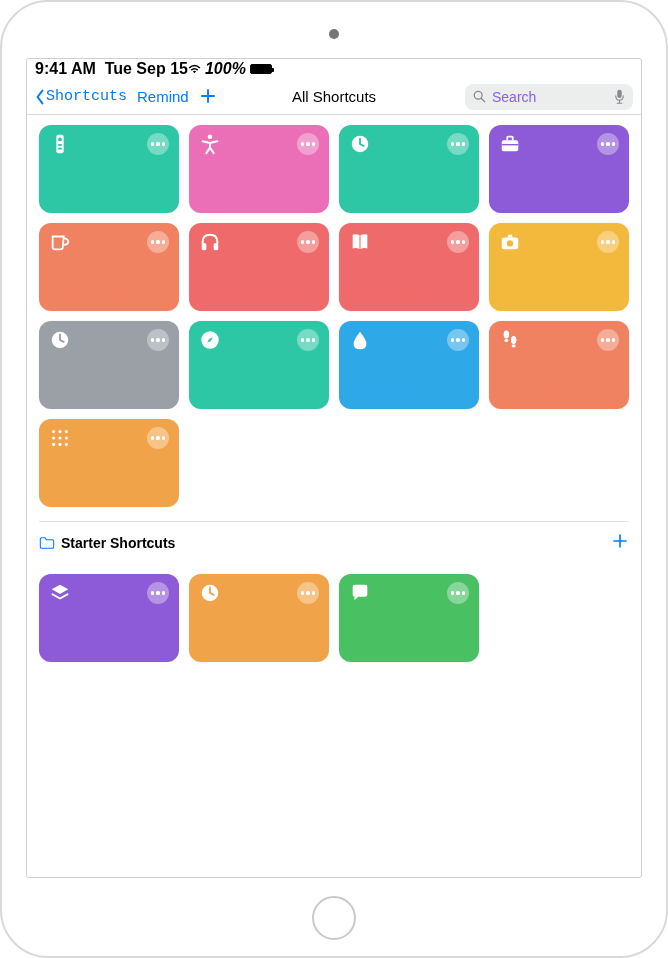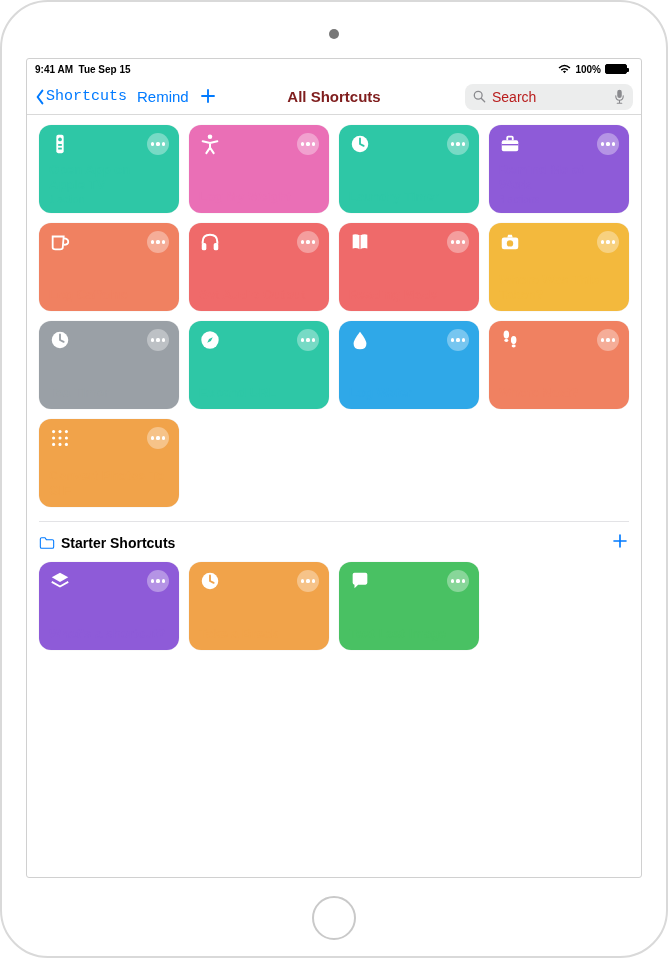--- a/index.html
+++ b/index.html
@@ -49,28 +49,28 @@
     overflow: hidden;
     background: #fff;
     display: flex;
     flex-direction: column;
   }
   
   .status-bar {
     height: 20px;
     display: flex;
     align-items: center;
-    justify-content: space-between;
+    justify-content: flex-start;
     padding: 0 8px;
-    font-size: 10px;
+    font-size: 16px;
     font-weight: 600;
     color: #000;
     border-bottom: 0;
   }
-  .status-right { display: flex; align-items: center; gap: 4px; }
+  .status-right { display: flex; align-items: center; gap: 4px; font-style: italic; }
   .wifi { width: 13px; height: 10px; }
   .battery {
     width: 22px; height: 10px;
     border: 1.2px solid #000;
     border-radius: 2px;
     position: relative;
     background: #000;
   }
   .battery::after {
     content: "";
@@ -104,34 +104,34 @@
     color: #007aff;
     font-size: 24px;
     line-height: 1;
     position: relative;
   }
   .nav-title {
     position: absolute;
     left: 50%;
     transform: translateX(-50%);
     font-size: 15px;
-    font-weight: 700;
-    color: #7f1d1d;
+    font-weight: 400;
+    color: #000000;
   }
   .search {
     margin-left: auto;
     width: 168px;
     height: 26px;
     background: #eceded;
     border-radius: 8px;
     display: flex;
     align-items: center;
     padding: 0 8px;
     gap: 6px;
-    color: #b91c1c;
+    color: #8b5cf6;
     font-size: 14px;
   }
   .mag { width: 13px; height: 13px; flex-shrink: 0; }
   .mic { width: 11px; height: 15px; margin-left: auto; flex-shrink: 0; }
   
   .content {
     flex: 1;
     overflow-y: hidden;
     padding: 10px 12px;
   }
@@ -189,21 +189,21 @@
   
   .section {
     margin-top: 14px;
     border-top: 1px solid #e3e3e6;
     padding-top: 10px;
   }
   .section-header {
     display: flex;
     align-items: center;
     gap: 6px;
-    padding-bottom: 8px;
+    padding-bottom: 20px;
   }
   .folder { width: 16px; height: 14px; color: #007aff; }
   .section-title {
     font-size: 14px;
     font-weight: 700;
     color: #000;
   }
   .section-add {
     margin-left: auto;
     color: #007aff;

